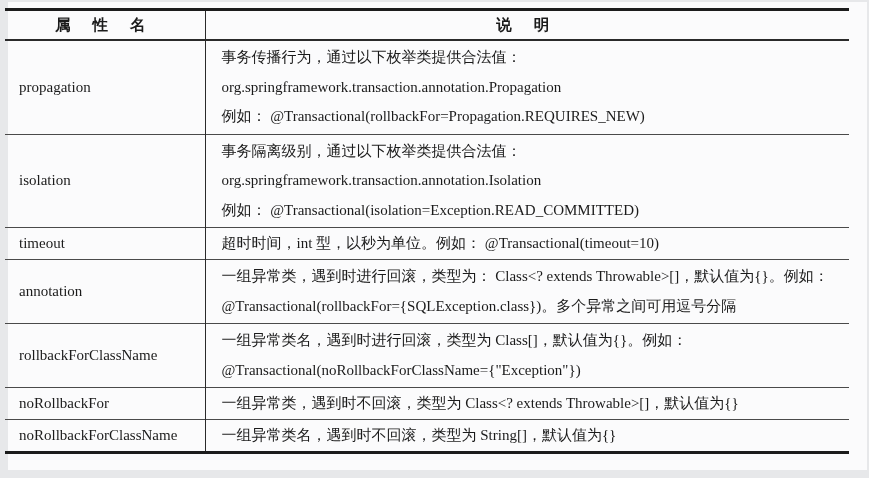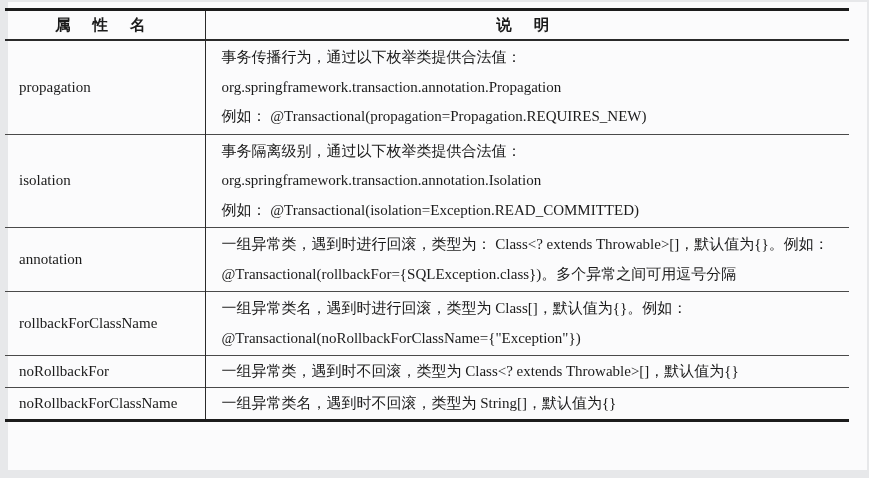--- a/index.html
+++ b/index.html
@@ -87,29 +87,35 @@
       <th class="name-col">属 性 名</th>
       <th>说  明</th>
     </tr>
   </thead>
   <tbody id="tbody">
       <tr class="lines-3">
         <td class="cell-name">propagation</td>
         <td class="cell-desc">
           <div class="desc-line">事务传播行为，通过以下枚举类提供合法值：</div>
           <div class="desc-line">org.springframework.transaction.annotation.Propagation</div>
-          <div class="desc-line">例如： @Transactional(propagation=Propagation.REQUIRES_NEW)</div>
+          <div class="desc-line">例如： @Transactional(rollbackFor=Propagation.REQUIRES_NEW)</div>
         </td>
       </tr>
       <tr class="lines-3">
         <td class="cell-name">isolation</td>
         <td class="cell-desc">
           <div class="desc-line">事务隔离级别，通过以下枚举类提供合法值：</div>
           <div class="desc-line">org.springframework.transaction.annotation.Isolation</div>
           <div class="desc-line">例如： @Transactional(isolation=Exception.READ_COMMITTED)</div>
+        </td>
+      </tr>
+      <tr class="lines-1">
+        <td class="cell-name">timeout</td>
+        <td class="cell-desc">
+          <div class="desc-line">超时时间，int 型，以秒为单位。例如： @Transactional(timeout=10)</div>
         </td>
       </tr>
       <tr class="lines-2">
         <td class="cell-name">annotation</td>
         <td class="cell-desc">
           <div class="desc-line">一组异常类，遇到时进行回滚，类型为： Class&lt;? extends Throwable&gt;[]，默认值为{}。例如：</div>
           <div class="desc-line">@Transactional(rollbackFor={SQLException.class})。多个异常之间可用逗号分隔</div>
         </td>
       </tr>
       <tr class="lines-2">

